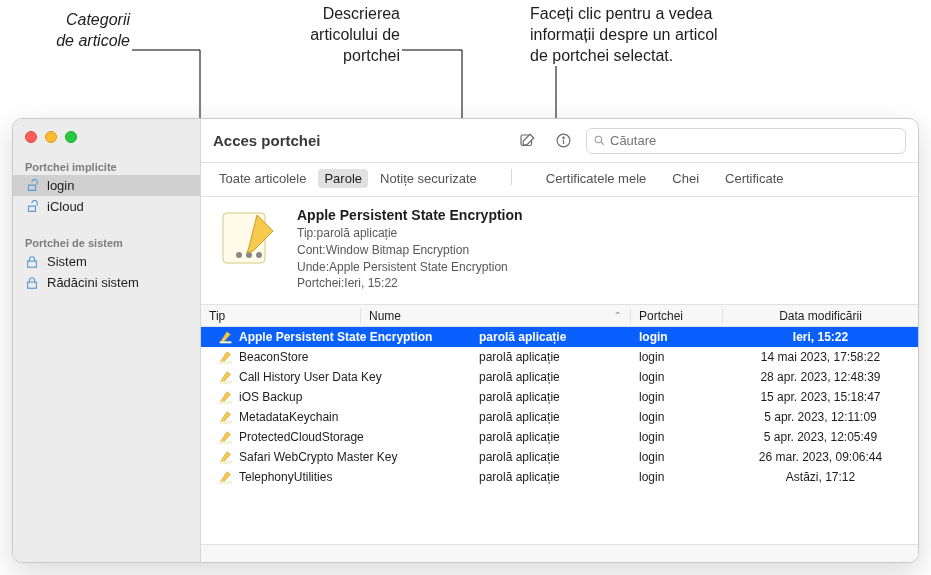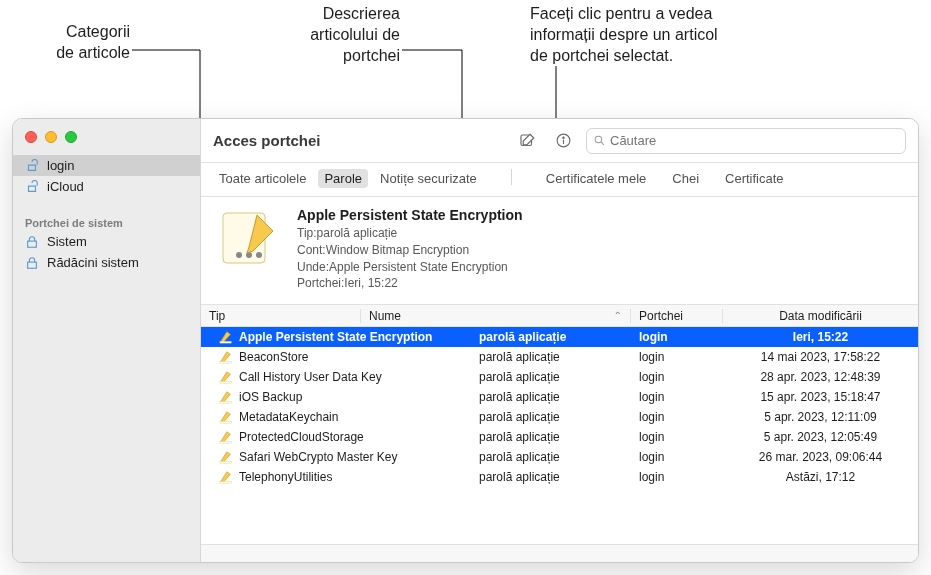--- a/index.html
+++ b/index.html
@@ -116,21 +116,21 @@
     .tr .col-name { gap: 6px; padding-left: 18px; }
     .tr.selected { background: #0a60ff; color: #fff; font-weight: 600; }
     .pencil-icon { width: 14px; height: 14px; flex-shrink: 0; }
 
     .status-bar { height: 18px; background: #f7f7f7; border-top: 1px solid #e1e1e1; }
   </style>
 </head>
 <body>
 
 <div class="callouts">
-  <div class="callout" style="top:22px; left:0; width:130px; white-space:pre-line;">Categorii
+  <div class="callout" style="top:10px; left:0; width:130px; white-space:pre-line;font-style:italic;">Categorii
 de articole</div>
   <svg style="position:absolute; top:50px; left:132px; overflow:visible;" width="68" height="140">
       <path d="M0 0 L68 0 L68 140" stroke="#000" fill="none" stroke-width="1"></path>
     </svg>
 
   <div class="callout" style="top:4px; left:260px; width:140px; white-space:pre-line;">Descrierea
 articolului de
 portchei</div>
   <svg style="position:absolute; top:50px; left:402px; overflow:visible;" width="60" height="170">
       <path d="M0 0 L60 0 L60 170" stroke="#000" fill="none" stroke-width="1"></path>
@@ -145,20 +145,21 @@
 </div>
 
 <div class="window">
 
   <aside class="sidebar">
     <div class="traffic-lights">
       <div class="tl red"></div>
       <div class="tl yellow"></div>
       <div class="tl green"></div>
     </div>
+    <div class="side-section-title">Portchei implicite</div>
     <div id="side-list-1">
         <div class="side-item selected">
           <svg class="lock-icon" viewBox="0 0 16 16" style="color:#5b9bd5">
             <path d="M4 7 h8 v6 h-8 z" fill="none" stroke="currentColor" stroke-width="1.3"></path>
             <path d="M10 7 v-3 a3 3 0 0 0 -6 0" fill="none" stroke="currentColor" stroke-width="1.3" transform="translate(4,-0.5)"></path>
           </svg>
           <span>login</span>
         </div>
         <div class="side-item">
           <svg class="lock-icon" viewBox="0 0 16 16" style="color:#5b9bd5">

